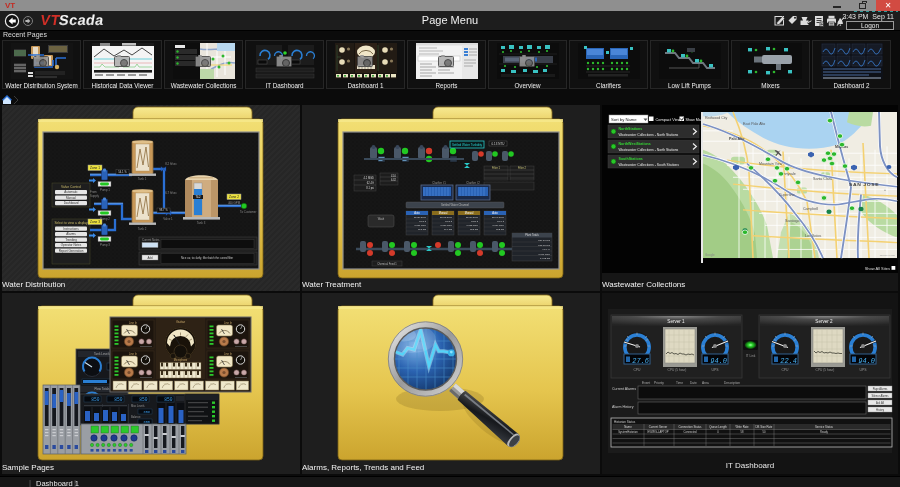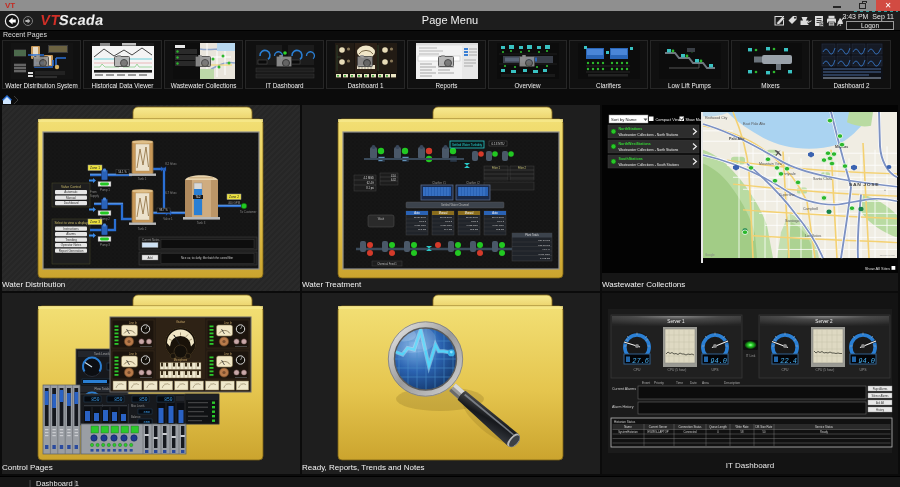--- a/index.html
+++ b/index.html
@@ -1222,21 +1222,21 @@
           <g fill="#2a4a9e">
               <rect x="64" y="26" width="3.4" height="3"></rect>
               <rect x="73" y="26" width="3.4" height="3"></rect>
               <rect x="82" y="26" width="3.4" height="3"></rect>
               <rect x="91" y="26" width="3.4" height="3"></rect>
               <rect x="100" y="26" width="3.4" height="3"></rect>
             </g>
         </g>
       </g>
     </svg>
-    <div class="glabel">Control Pages</div>
+    <div class="glabel">Sample Pages</div>
   </div>
   <div class="gtile" id="t5" style="left:302px;top:293px;width:298px;height:181px">
     <svg class="foldersvg" width="298" height="181" viewBox="0 0 298 181">
       <defs>
         <radialGradient id="lens" cx=".35" cy=".3" r=".9">
           <stop offset="0" stop-color="#7db4e8"></stop>
             <stop offset=".45" stop-color="#2a62b0"></stop>
             <stop offset="1" stop-color="#0d2a55"></stop>
         </radialGradient>
         <linearGradient id="rim" x1="0" y1="0" x2="1" y2="1">
@@ -1281,21 +1281,21 @@
         <g fill="none" stroke="#b8ecfa" stroke-width="4" opacity=".5">
           <path d="M92 58.3 L100.6 61.5 105.6 55 112.1 56.6 118.7 36.9 126.9 73.1 133.5 51.7 136.8 58.3 141.7 58.3 149.3 59.9"></path>
         </g>
         <path d="M92 58.3 L100.6 61.5 105.6 55 112.1 56.6 118.7 36.9 126.9 73.1 133.5 51.7 136.8 58.3 141.7 58.3 149.3 59.9" fill="none" stroke="#54d4f8" stroke-width="2.2"></path>
         <circle cx="149.3" cy="59.9" r="3.4" fill="#38b4e8"></circle>
         <circle cx="149.3" cy="59.1" r="1.4" fill="#8ae4ff"></circle>
         <ellipse cx="110" cy="46" rx="24" ry="14" fill="#e8f4fc" opacity=".14"></ellipse>
         <ellipse cx="102" cy="42" rx="12" ry="6.5" fill="#ffffff" opacity=".18"></ellipse>
       </g>
     </svg>
-    <div class="glabel">Ready, Reports, Trends and Notes</div>
+    <div class="glabel">Alarms, Reports, Trends and Feed</div>
   </div>
   <div class="gtile" id="t6" style="left:602px;top:293px;width:296px;height:181px;background:#ec4899">
     <svg class="foldersvg" width="296" height="181" viewBox="0 0 296 181">
       <rect width="296" height="181" fill="#131313"></rect>
       <rect x="6" y="16" width="284" height="144" fill="#1b1b1b"></rect>
 
       <defs>
         <radialGradient id="hdrglow" cx=".5" cy="0" r="1">
           <stop offset="0" stop-color="#8a8a8a"></stop>
             <stop offset=".35" stop-color="#4a4a4a"></stop>

